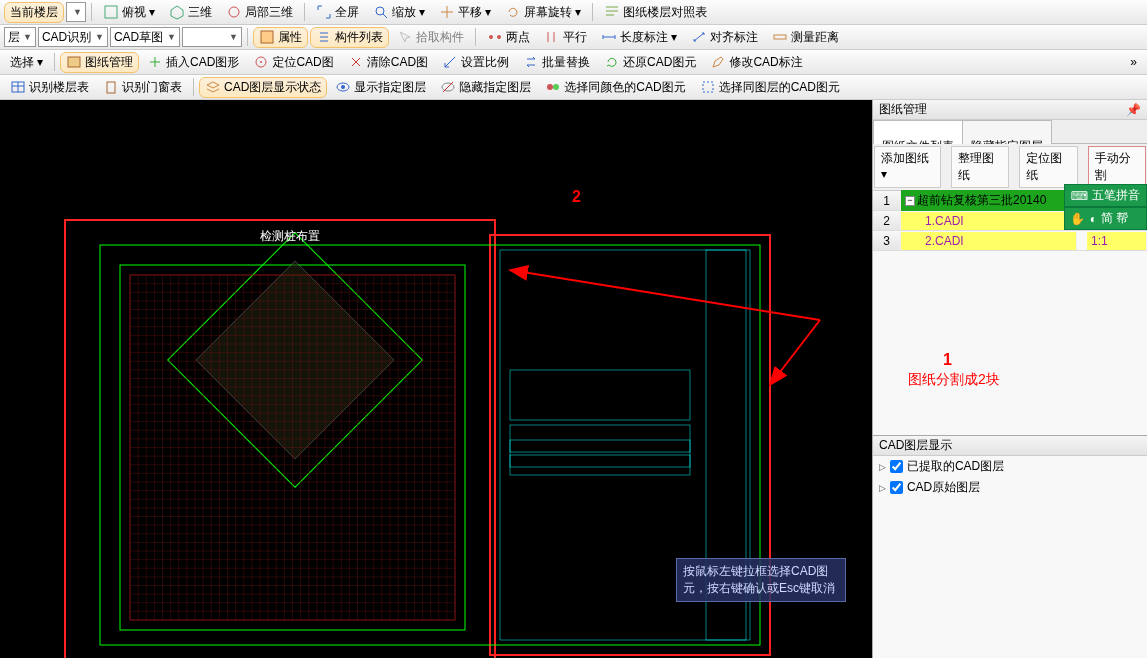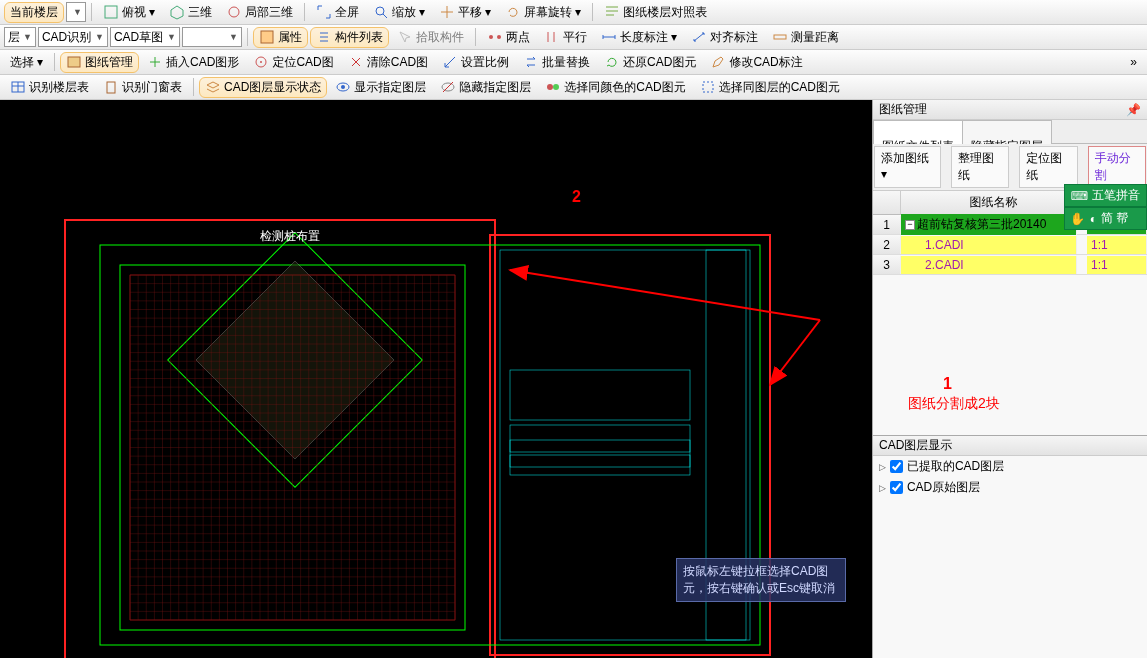--- a/index.html
+++ b/index.html
@@ -16,21 +16,21 @@
 .main-area { display: flex; height: calc(658px - 100px); }
 .viewport { flex: 1; background: #000; position: relative; overflow: hidden; }
 .side-panel { width: 275px; background: #f8f8f8; border-left: 1px solid #aaa; display: flex; flex-direction: column; }
 
 .panel-title { height: 20px; background: linear-gradient(#f5f5f5,#e3e3e3); border-bottom: 1px solid #ccc; padding: 2px 6px; font-weight: normal; display:flex; align-items:center; justify-content:space-between;}
 .tabstrip { display: flex; height: 24px; background: #eee; border-bottom: 1px solid #bbb; }
 .tab { padding: 17px 8px; border: 1px solid #bbb; border-bottom: none; background: #f6f6f6; margin-right: -1px; cursor: pointer; }
 .tab.active { background: #fff; }
 .panel-toolbar { display: flex; gap: 8px; border-bottom: 1px solid #ccc; background: #f0f0f0; }
 .panel-toolbar .pbtn { padding: 3px 6px; border: 1px solid #ccc; margin: 2px 1px; background: #fafafa; cursor: pointer; font-size: 12px; }
-.panel-toolbar .pbtn.red { border-color: #d88; color: #6d28d9; }
+.panel-toolbar .pbtn.red { border-color: #d88; color: #000000; }
 
 .grid-head { display: flex; background: linear-gradient(#f7f7f7,#e5e5e5); border-bottom: 1px solid #bbb; }
 .gh { border-right: 1px solid #ccc; padding: 3px 4px; text-align: center; }
 .gh.c0 { width: 28px; } .gh.c1 { flex: 1; } .gh.c2 { width: 60px; }
 .grid-row { display: flex; border-bottom: 1px solid #ddd; align-items:center; height:20px;}
 .gc { border-right: 1px solid #eee; padding: 2px 4px; overflow: hidden; white-space: nowrap; }
 .gc.c0 { width: 28px; text-align: center; background: linear-gradient(#f7f7f7,#e5e5e5); }
 .gc.c1 { flex: 1; display:flex; align-items:center; gap:2px;} .gc.c2 { width: 60px; margin-left: 10px; }
 .row-green .gc.c1, .row-green .gc.c2 { background: #1da61d; color: #000; }
 .row-yellow .gc.c1, .row-yellow .gc.c2 { background: #ffff66; color: #a21caf; }
@@ -363,25 +363,20 @@
     </div>
     <div class="tabstrip">
       <div class="tab active">图纸文件列表</div>
       <div class="tab">隐藏指定图层</div>
     </div>
     <div class="panel-toolbar">
       <div class="pbtn"><span>添加图纸</span> ▾</div>
       <div class="pbtn">整理图纸</div>
       <div class="pbtn">定位图纸</div>
       <div class="pbtn red">手动分割</div>
-    </div>
-    <div class="grid-head">
-      <div class="gh c0"></div>
-      <div class="gh c1">图纸名称</div>
-      <div class="gh c2">图纸比例</div>
     </div>
     <div class="grid-row row-green">
       <div class="gc c0">1</div>
       <div class="gc c1">
           <span class="treeexp">−</span>
           <span>超前钻复核第三批20140</span>
         </div>
       <div class="gc c2">1:1</div>
     </div>
     <div class="grid-row row-yellow">

